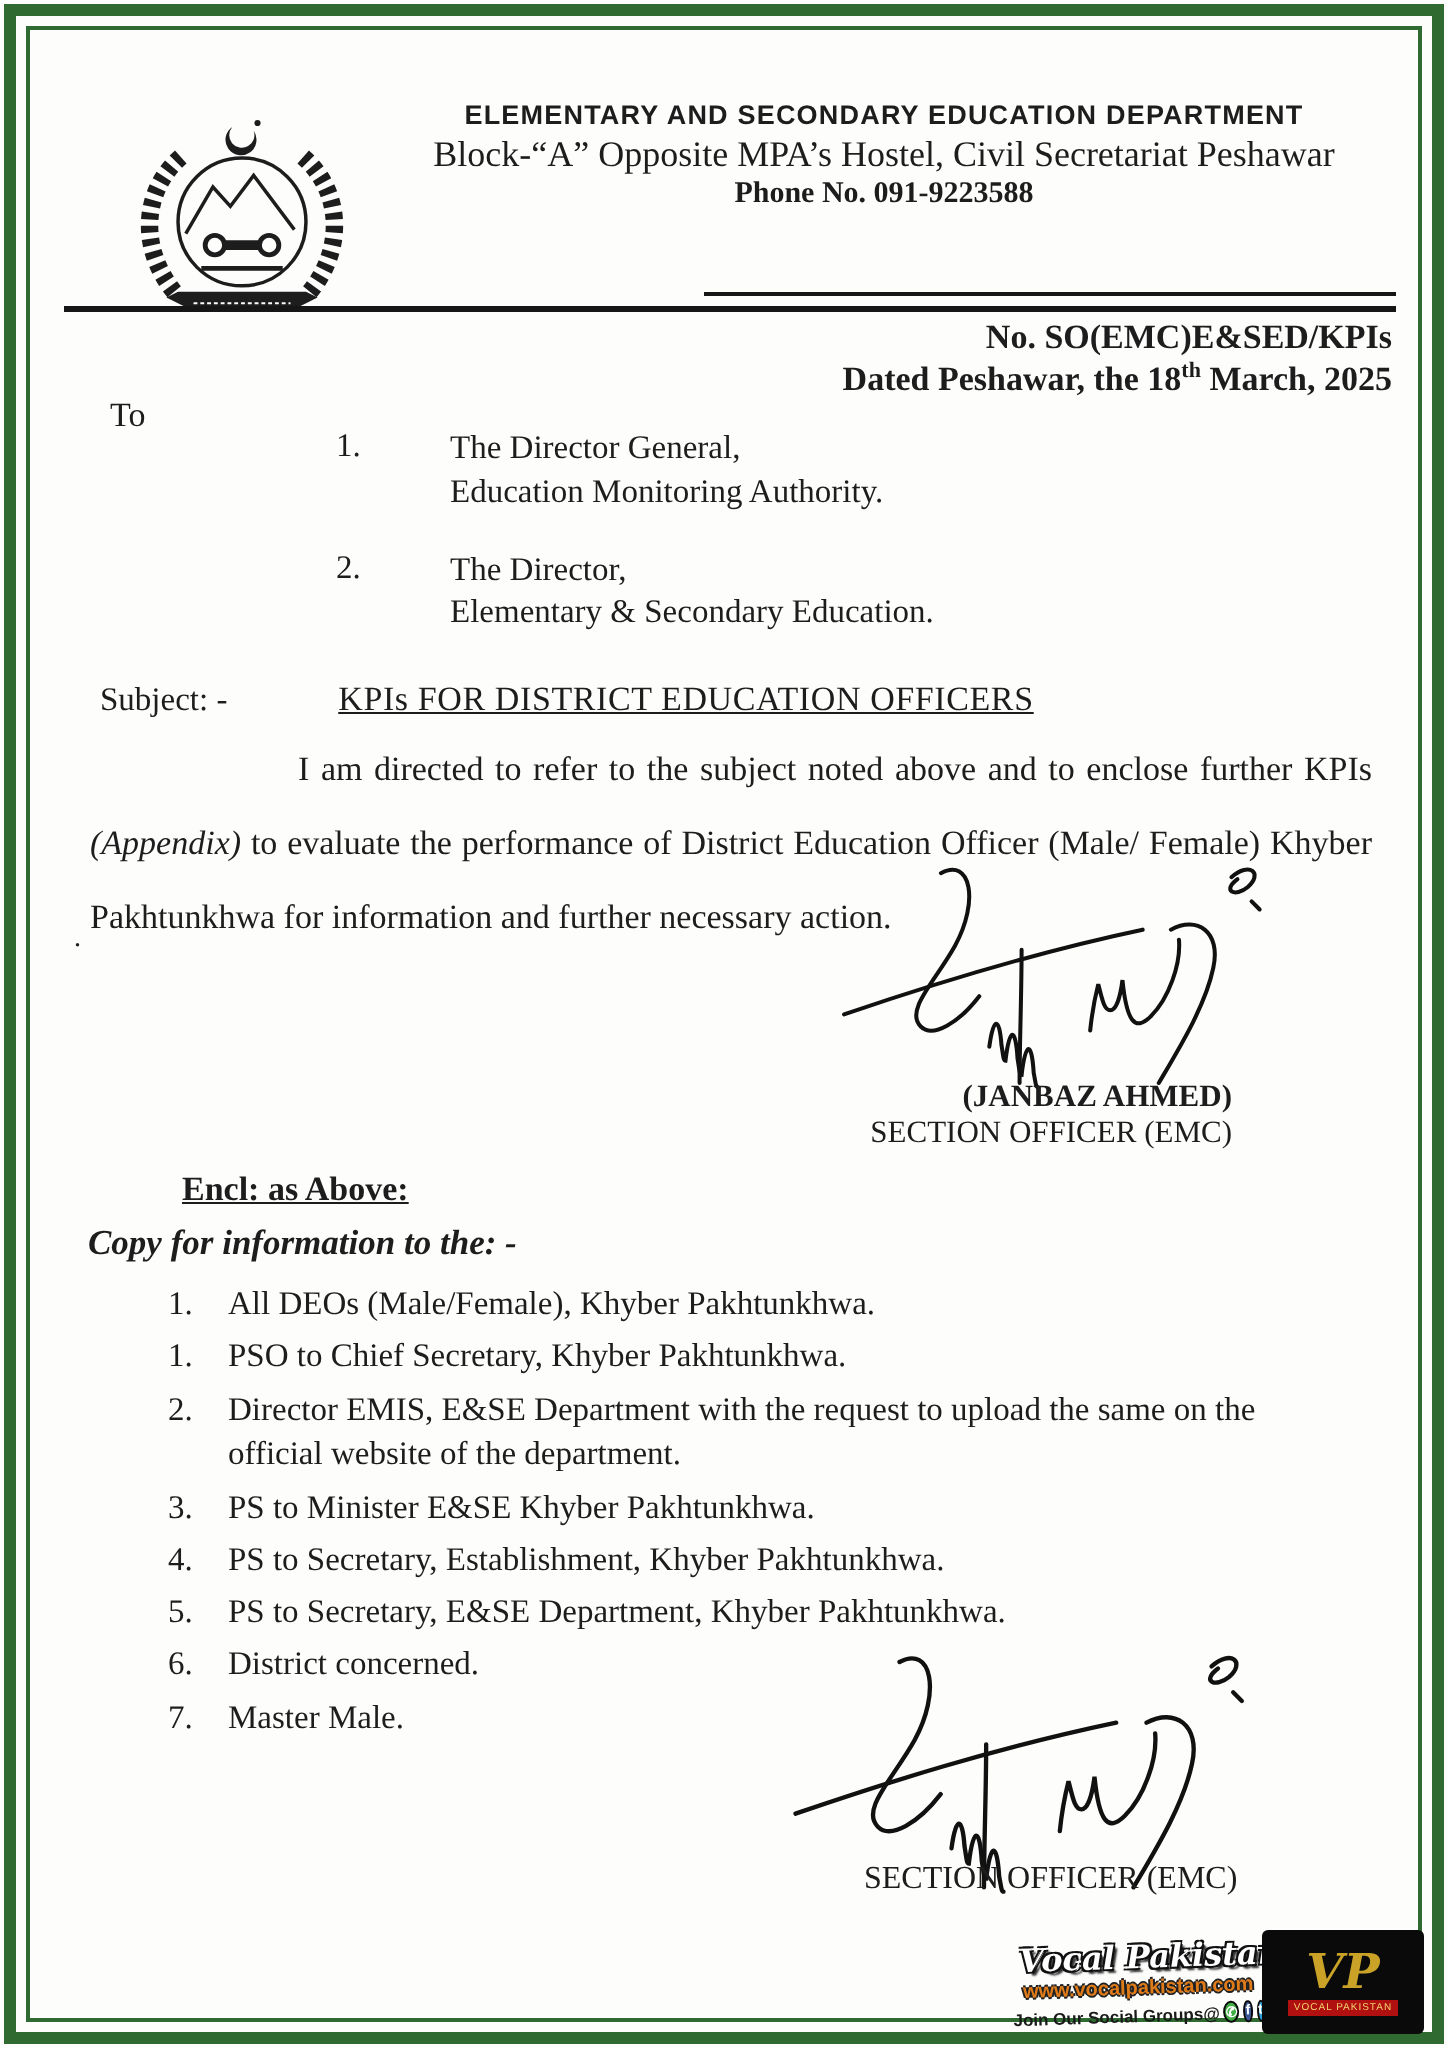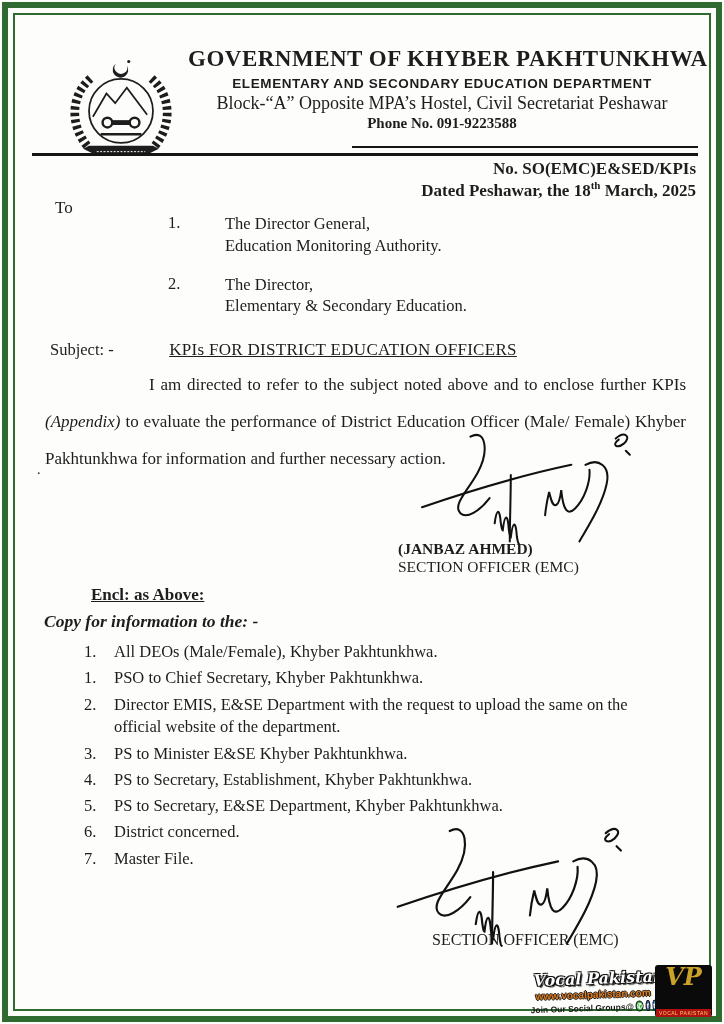--- a/index.html
+++ b/index.html
@@ -41,21 +41,21 @@
     font-size:17px;line-height:2.18;text-align:justify;text-indent:104px;
   }
   .body-para .it{font-style:italic;}
 
   .stray-dot{position:absolute;left:37px;top:462px;font-size:14px;}
 
   .sig{stroke:#111;fill:none;stroke-width:2;stroke-linecap:round;}
   .sig-top{position:absolute;left:418px;top:424px;width:232px;height:122px;}
   .sig-bottom{position:absolute;left:392px;top:818px;width:252px;height:130px;}
 
-  .signer-top{position:absolute;left:398px;top:540px;width:218px;text-align:left;font-size:15.5px;line-height:1.15;}
+  .signer-top{position:absolute;left:398px;top:540px;width:218px;text-align:right;font-size:15.5px;line-height:1.15;}
   .signer-top .name{font-weight:bold;}
   .signer-bottom{position:absolute;left:432px;top:931px;font-size:16px;}
 
   .encl{position:absolute;left:47px;top:585px;font-size:17px;font-weight:bold;text-decoration:underline;margin-left:44px;}
   .copy-heading{position:absolute;left:44px;top:611px;font-size:17.5px;font-weight:bold;font-style:italic;}
 
   .copy-list{position:absolute;left:84px;top:641px;width:580px;font-size:16.5px;}
   .copy-item{display:flex;margin-bottom:3.5px;line-height:1.38;}
   .copy-item .num{width:30px;flex:none;}
 
@@ -68,22 +68,22 @@
     text-shadow:-1px -1px 0 #111,1px -1px 0 #111,-1px 1px 0 #111,1px 1px 0 #111,2px 2px 1px #333;
   }
   .wm-site{
     font-family:"Liberation Sans",sans-serif;font-weight:bold;font-size:10px;white-space:nowrap;
     color:#e07b1a;text-shadow:-1px 0 0 #222,1px 0 0 #222,0 -1px 0 #222,0 1px 0 #222;margin-top:1px;
   }
   .wm-social{display:flex;align-items:center;justify-content:center;margin-top:2px;
     font-family:"Liberation Sans",sans-serif;font-weight:bold;font-size:8.5px;color:#1a1a1a;white-space:nowrap;}
   .soc{width:11px;height:11px;border-radius:50%;margin-left:2px;display:flex;align-items:center;justify-content:center;
     color:#fff;font-size:7px;font-family:"Liberation Sans",sans-serif;font-weight:bold;border:1px solid #0a0a0a;box-sizing:border-box;}
-  .wm-logo{width:57px;height:52px;background:#0a0a0a;border-radius:3px;position:relative;
-    display:flex;flex-direction:column;align-items:center;justify-content:space-between;}
+  .wm-logo{width:81px;height:52px;background:#0a0a0a;border-radius:3px;position:relative;
+    display:flex;flex-direction:column;align-items:center;justify-content:center;}
   .wm-logo .vp{font-family:"DejaVu Serif",serif;font-style:italic;font-weight:bold;font-size:24px;color:#c9a227;line-height:1;}
   .wm-logo .ribbon{margin-top:2px;background:#b01010;color:#f3d36b;font-size:5px;font-family:"Liberation Sans",sans-serif;
     padding:1px 3px;letter-spacing:.5px;white-space:nowrap;}
 </style>
 </head>
 <body>
 
 <div class="page">
   <div class="frame-outer"></div>
   <div class="frame-inner"></div>
@@ -105,21 +105,20 @@
       <circle cx="79" cy="70" r="5" stroke-width="2.5"></circle>
       <path d="M55,70 h20" stroke-width="5"></path>
       <path d="M44,82 h42" stroke-width="2.5"></path>
 
       <path d="M26,97 l14,7 h50 l14,-7 l-6,-3 h-66 z" fill="#1d1d1d" stroke="none"></path>
       <path d="M40,100 h50" stroke="#fdfdfc" stroke-width="1" stroke-dasharray="2,1.5"></path>
     </g>
   </svg>
 
   <div class="header-text">
-    <div class="header-org">GOVERNMENT OF KHYBER PAKHTUNKHWA</div>
     <div class="header-dept">ELEMENTARY AND SECONDARY EDUCATION DEPARTMENT</div>
     <div class="header-address">Block-“A” Opposite MPA’s Hostel, Civil Secretariat Peshawar</div>
     <div class="header-phone">Phone No. 091-9223588</div>
   </div>
 
   <div class="rule-partial"></div>
   <div class="rule-main"></div>
 
   <div class="ref-block">
     <div>No. SO(EMC)E&amp;SED/KPIs</div>
@@ -207,21 +206,21 @@
     <div class="copy-item">
         <span class="num">5.</span>
         <span>PS to Secretary, E&amp;SE Department, Khyber Pakhtunkhwa.</span>
       </div>
     <div class="copy-item">
         <span class="num">6.</span>
         <span>District concerned.</span>
       </div>
     <div class="copy-item">
         <span class="num">7.</span>
-        <span>Master File.</span>
+        <span>Master Male.</span>
       </div>
   </div>
 
   <svg class="sig-bottom">
       <use href="#signature-scrawl"></use>
     </svg>
   <div class="signer-bottom">SECTION OFFICER (EMC)</div>
 
   <div class="watermark">
     <div class="wm-text">

